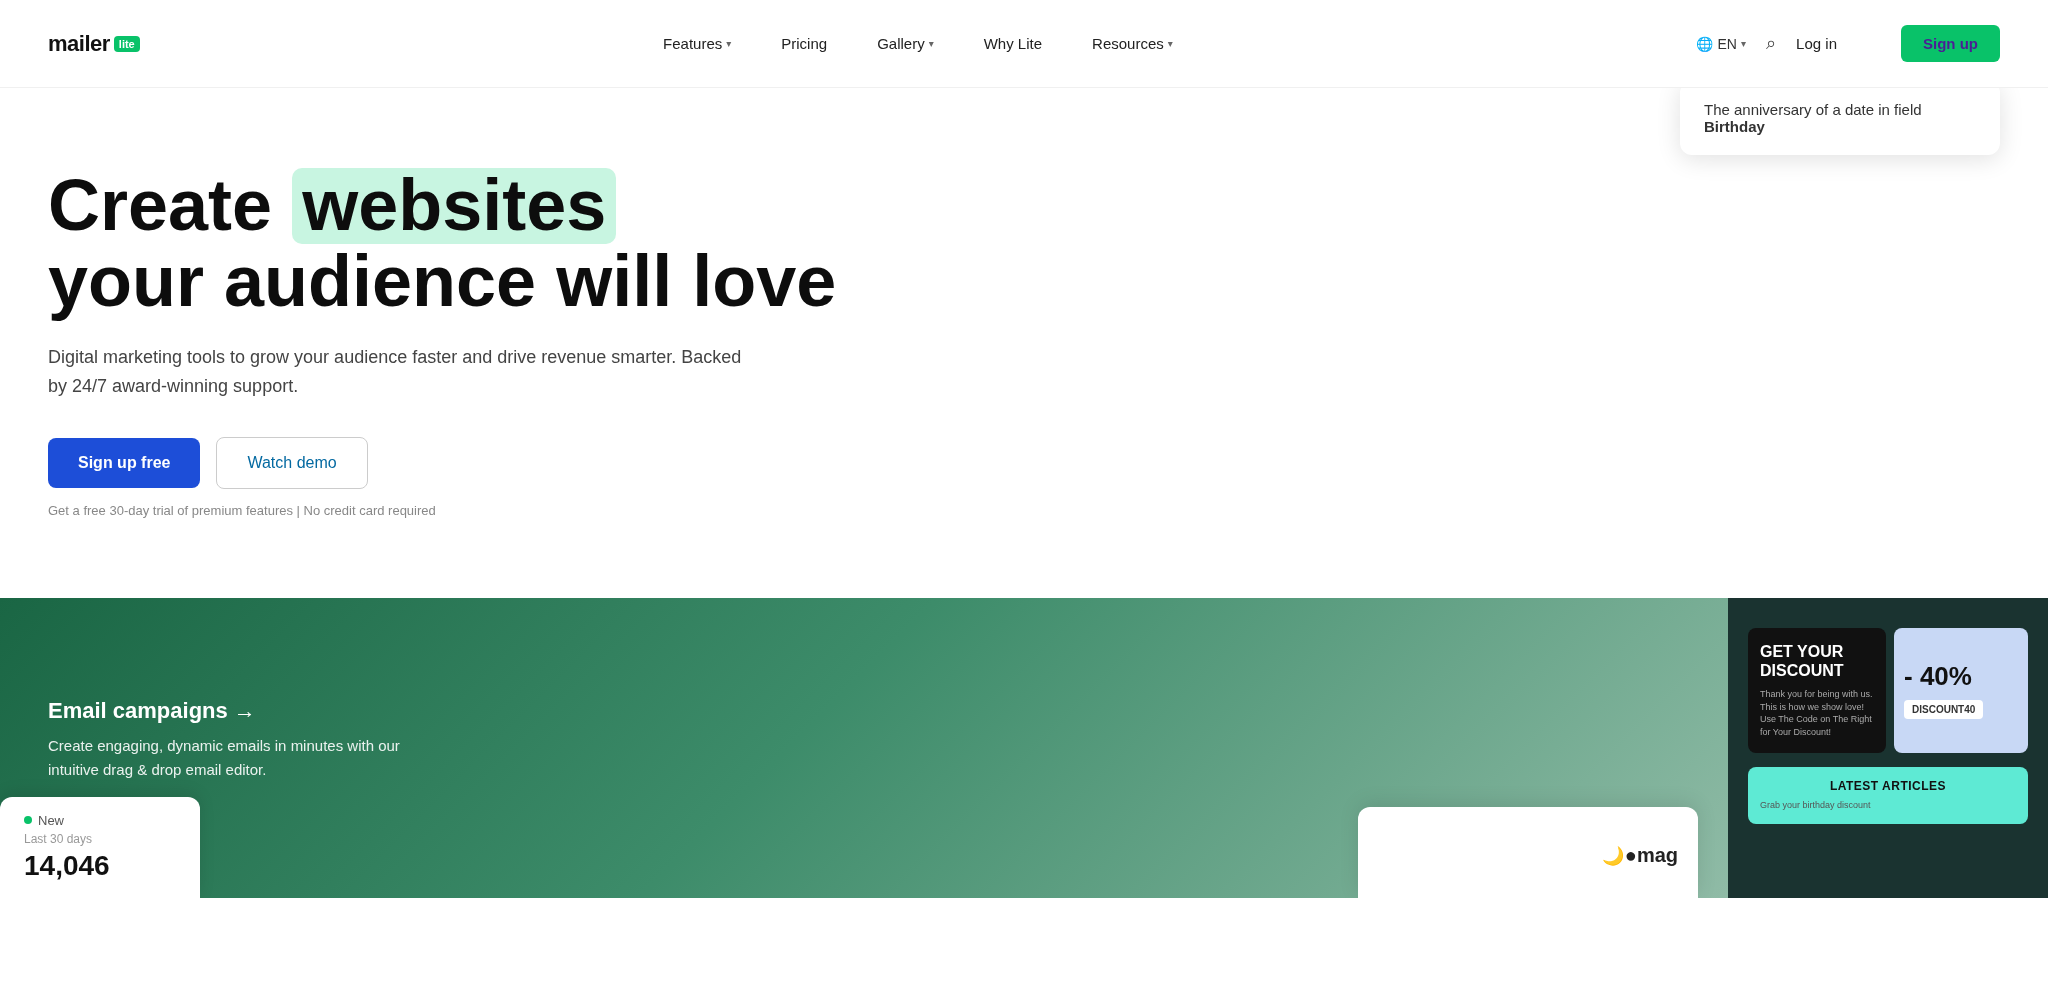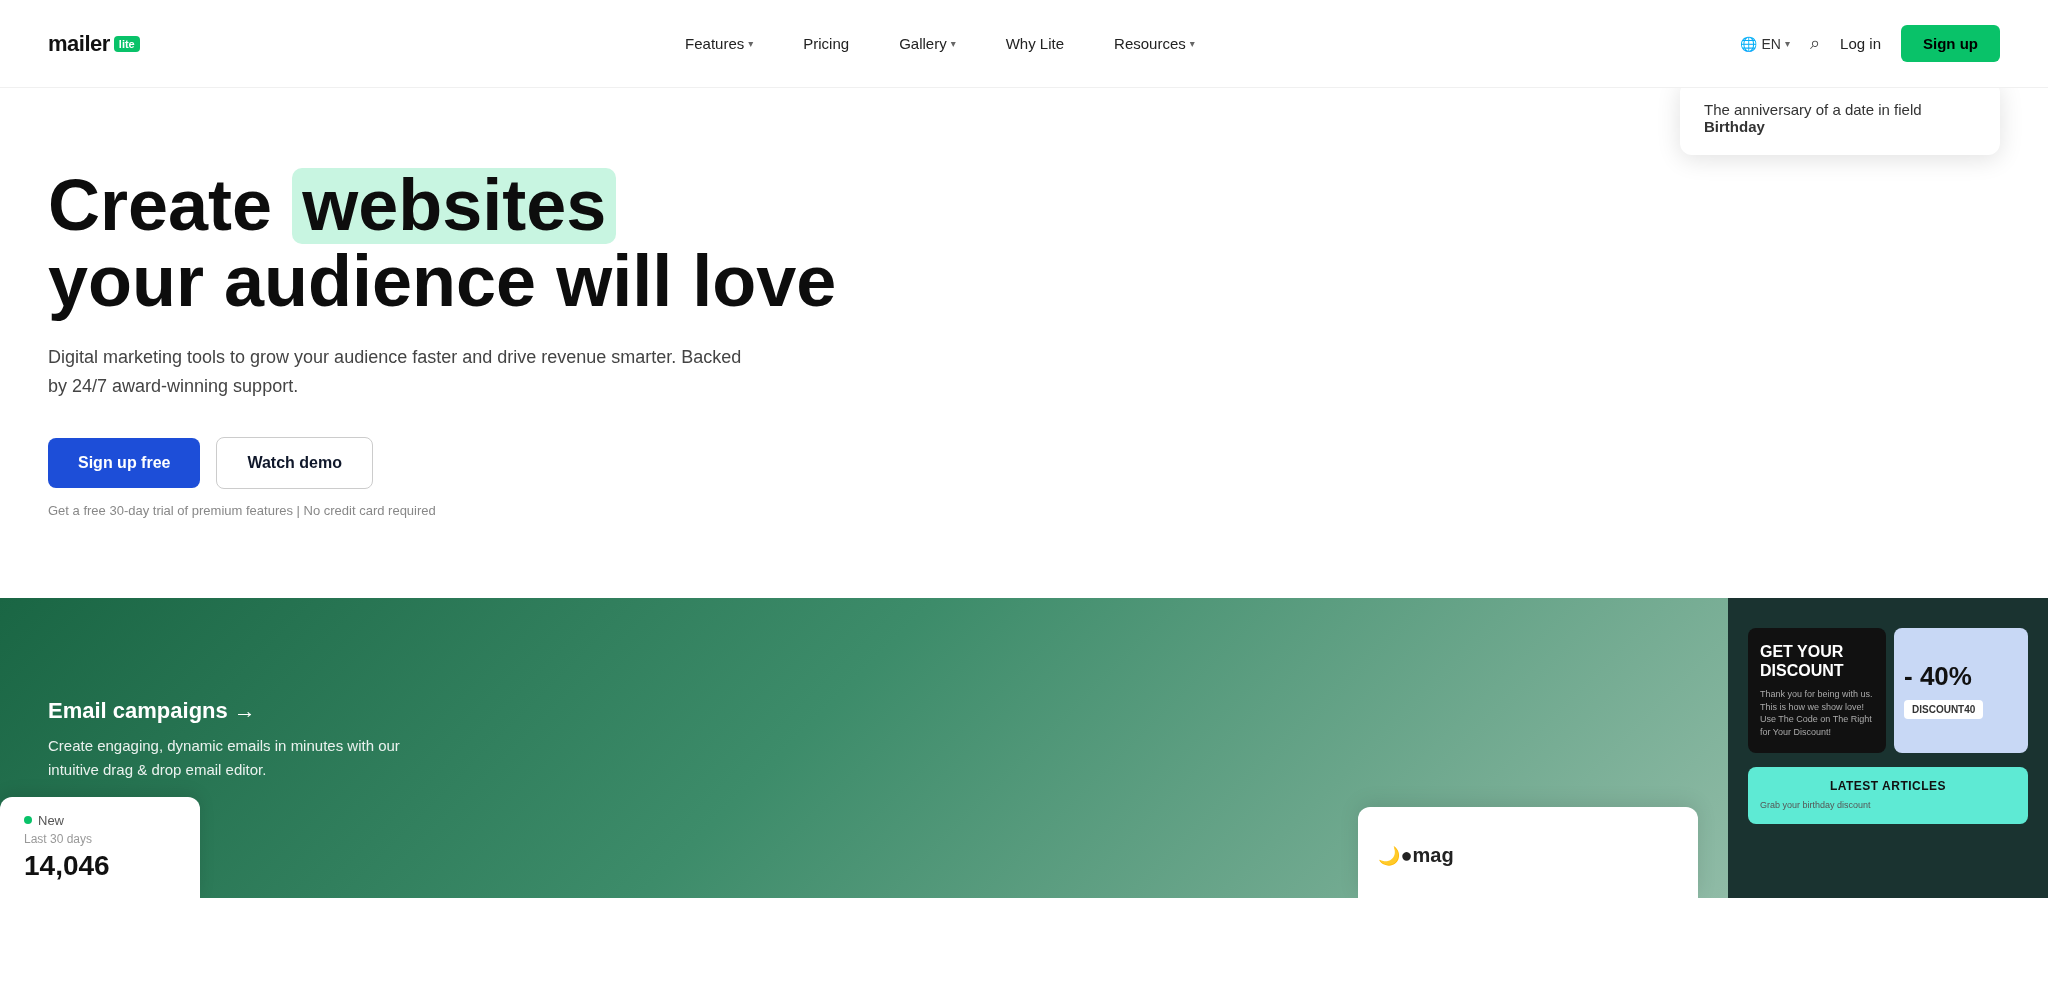--- a/index.html
+++ b/index.html
@@ -21,39 +21,39 @@
     .nav-link {
       font-size: 15px; color: #222; text-decoration: none; cursor: pointer;
       display: flex; align-items: center; gap: 4px;
     }
     .nav-chevron { font-size: 10px; color: #666; }
     .nav-right { display: flex; align-items: center; gap: 20px; }
     .nav-lang { display: flex; align-items: center; gap: 4px; font-size: 14px; color: #333; cursor: pointer; }
     .nav-search { cursor: pointer; color: #444; font-size: 18px; }
     .nav-login { font-size: 15px; color: #222; text-decoration: none; cursor: pointer; }
     .nav-signup {
-      background: #09c269; color: #000000; font-size: 15px; font-weight: 600;
-      border: none; padding: 10px 22px; border-radius: 6px; cursor: pointer;
+      background: #09c269; color: #4c1d95; font-size: 15px; font-weight: 600;
+      border: none; padding: 10px 22px; border-radius: 6px; cursor: pointer; margin-left: 44px;
     }
 
     
     .hero { padding: 80px 48px 0 48px; max-width: 900px; }
     .hero-title { font-size: 72px; font-weight: 900; line-height: 1.05; color: #0d0d0d; }
     .hero-highlight {
       background: #c8f5e1; color: #0d0d0d; border-radius: 10px;
       padding: 0 10px; display: inline-block;
     }
     .hero-subtitle { font-size: 18px; color: #444; margin-top: 24px; max-width: 700px; line-height: 1.6; }
     .hero-buttons { display: flex; gap: 16px; margin-top: 36px; align-items: center; }
     .btn-primary {
       background: #1d4ed8; color: #fff; font-size: 16px; font-weight: 700;
       border: none; padding: 16px 30px; border-radius: 8px; cursor: pointer;
     }
     .btn-secondary {
-      background: #fff; color: #0f172a; font-size: 16px; font-weight: 700;
+      background: #fff; color: #0369a1; font-size: 16px; font-weight: 400;
       border: 1.5px solid #ccc; padding: 16px 30px; border-radius: 8px; cursor: pointer;
     }
     .hero-note { font-size: 13px; color: #888; margin-top: 14px; }
 
     
     .content-area { position: relative; margin-top: 40px; }
 
     
     .automation-callout {
       position: absolute; top: 0; right: 48px;
@@ -93,21 +93,21 @@
     .badge-new { display: flex; align-items: center; gap: 6px; font-size: 13px; color: #555; margin-bottom: 4px; }
     .badge-dot { width: 8px; height: 8px; border-radius: 50%; background: #09c269; }
     .badge-count { font-size: 28px; font-weight: 800; color: #111; }
 
     
     .email-preview {
       position: absolute; right: 350px; bottom: 0;
       background: #fff; border-radius: 12px 12px 0 0; width: 340px;
       padding: 20px; box-shadow: 0 -4px 20px rgba(0,0,0,0.1);
     }
-    .email-preview-logo { font-size: 22px; font-weight: 700; color: #333; text-align: left; margin-bottom: 10px; margin-top: 15px; }
+    .email-preview-logo { font-size: 22px; font-weight: 700; color: #333; text-align: right; margin-bottom: 10px; margin-top: 15px; }
 
     
     .right-panel {
       position: absolute; right: 0; top: 0; bottom: 0;
       background: #1a3330; width: 320px; display: flex; flex-direction: column;
       padding: 20px;
     }
 
     
     .discount-row { display: flex; gap: 8px; margin-top: 10px; }

